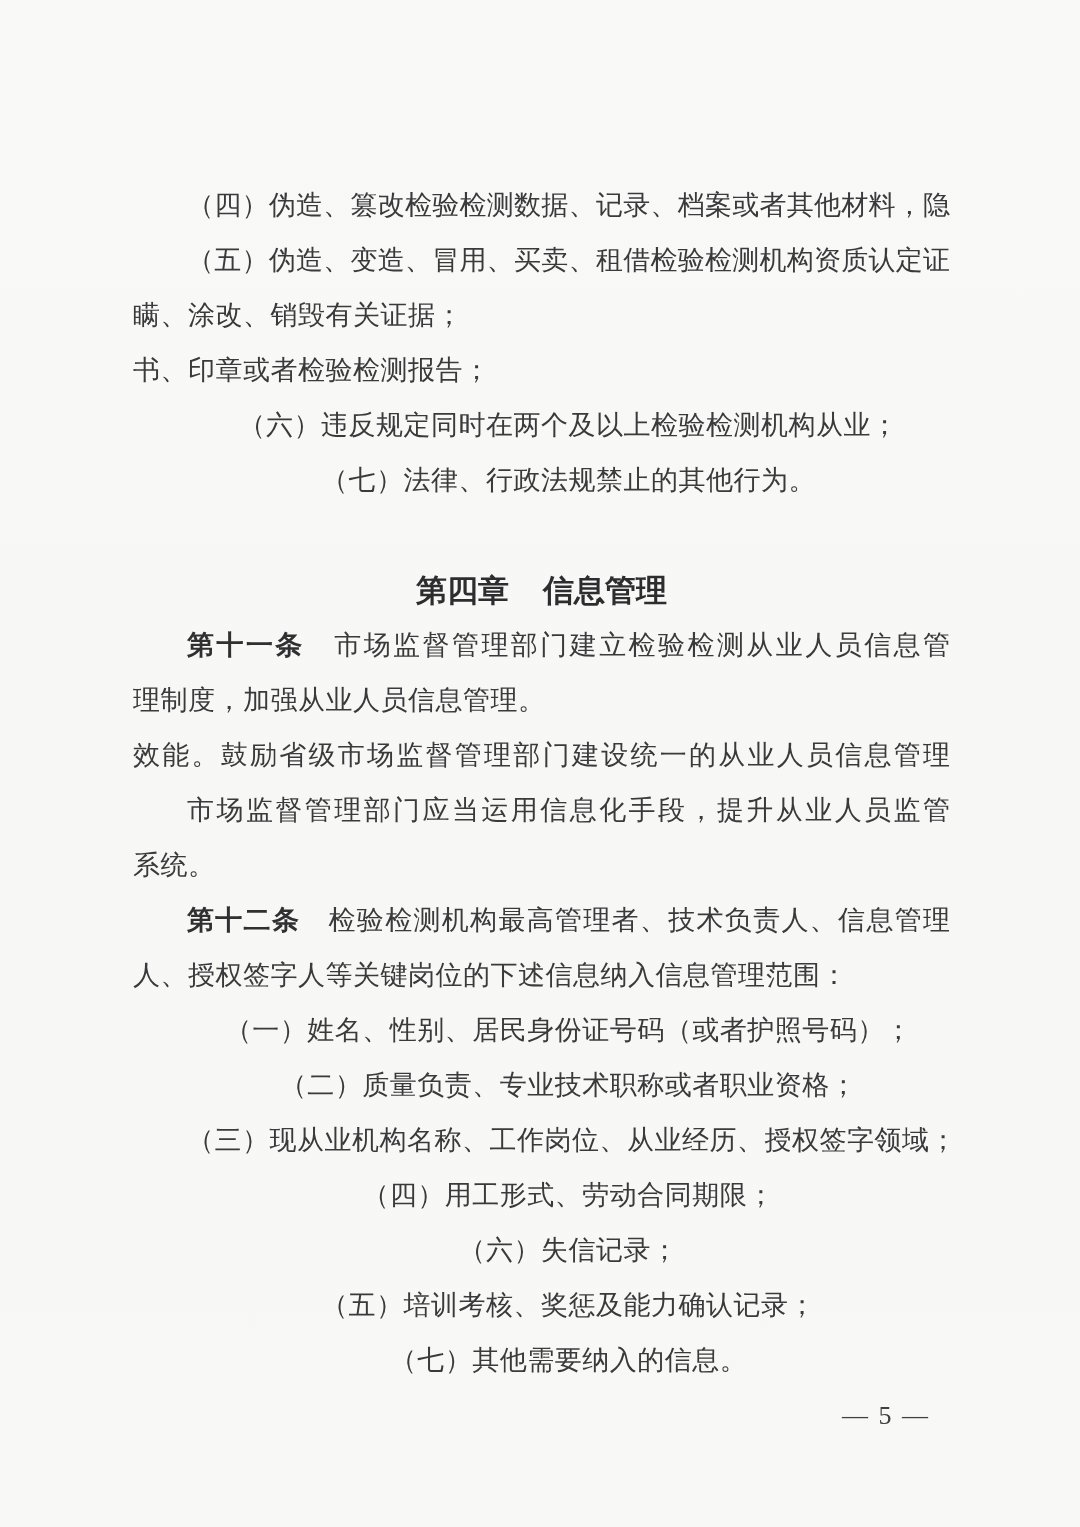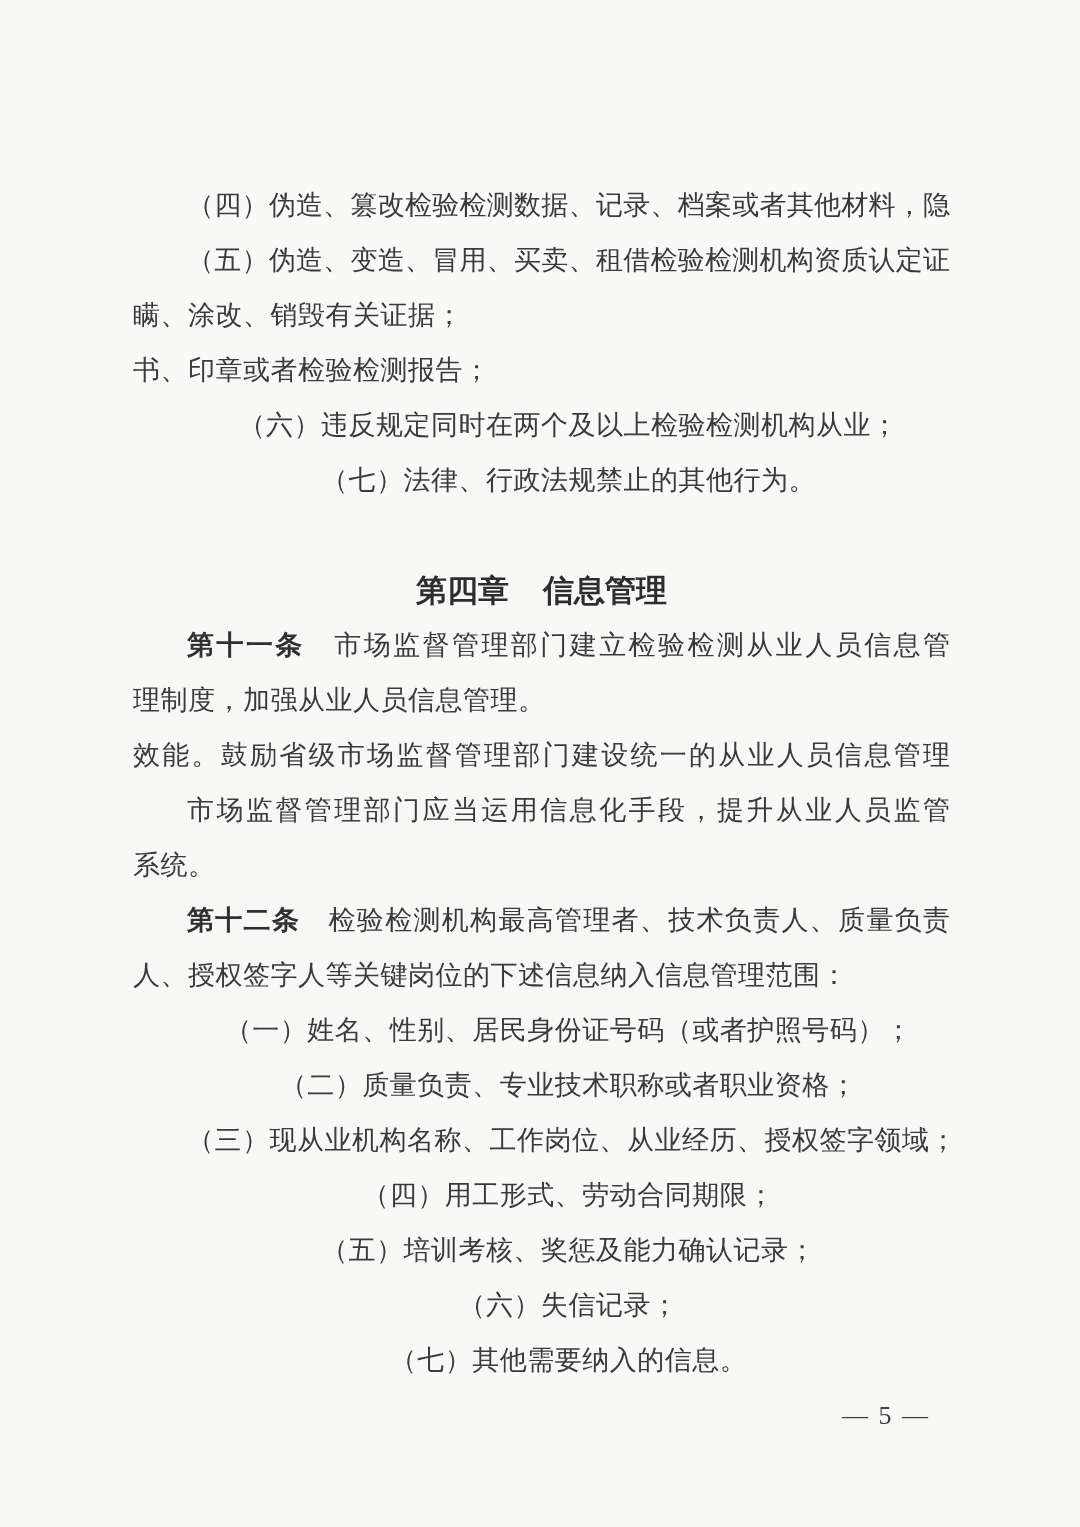--- a/index.html
+++ b/index.html
@@ -81,28 +81,28 @@
     <span>第四章</span>
     <span>信息管理</span>
   </h2>
 
   <div class="text-block">
       <div class="line indent full"><span class="article-no">第十一条</span><span>　市场监督管理部门建立检验检测从业人员信息管</span></div>
       <div class="line"><span>理制度，加强从业人员信息管理。</span></div>
       <div class="line full"><span>效能。鼓励省级市场监督管理部门建设统一的从业人员信息管理</span></div>
       <div class="line indent full"><span>市场监督管理部门应当运用信息化手段，提升从业人员监管</span></div>
       <div class="line"><span>系统。</span></div>
-      <div class="line indent full"><span class="article-no">第十二条</span><span>　检验检测机构最高管理者、技术负责人、质量负责</span></div>
+      <div class="line indent full"><span class="article-no">第十二条</span><span>　检验检测机构最高管理者、技术负责人、信息管理</span></div>
       <div class="line"><span>人、授权签字人等关键岗位的下述信息纳入信息管理范围：</span></div>
       <div class="line indent"><span>（一）姓名、性别、居民身份证号码（或者护照号码）；</span></div>
       <div class="line indent"><span>（二）质量负责、专业技术职称或者职业资格；</span></div>
       <div class="line indent"><span>（三）现从业机构名称、工作岗位、从业经历、授权签字领域；</span></div>
       <div class="line indent"><span>（四）用工形式、劳动合同期限；</span></div>
+      <div class="line indent"><span>（六）失信记录；</span></div>
       <div class="line indent"><span>（五）培训考核、奖惩及能力确认记录；</span></div>
-      <div class="line indent"><span>（六）失信记录；</span></div>
       <div class="line indent"><span>（七）其他需要纳入的信息。</span></div>
     </div>
 
   <div class="page-footer">
     <span>— 5 —</span>
   </div>
 
 </div>
 
 </body></html>

